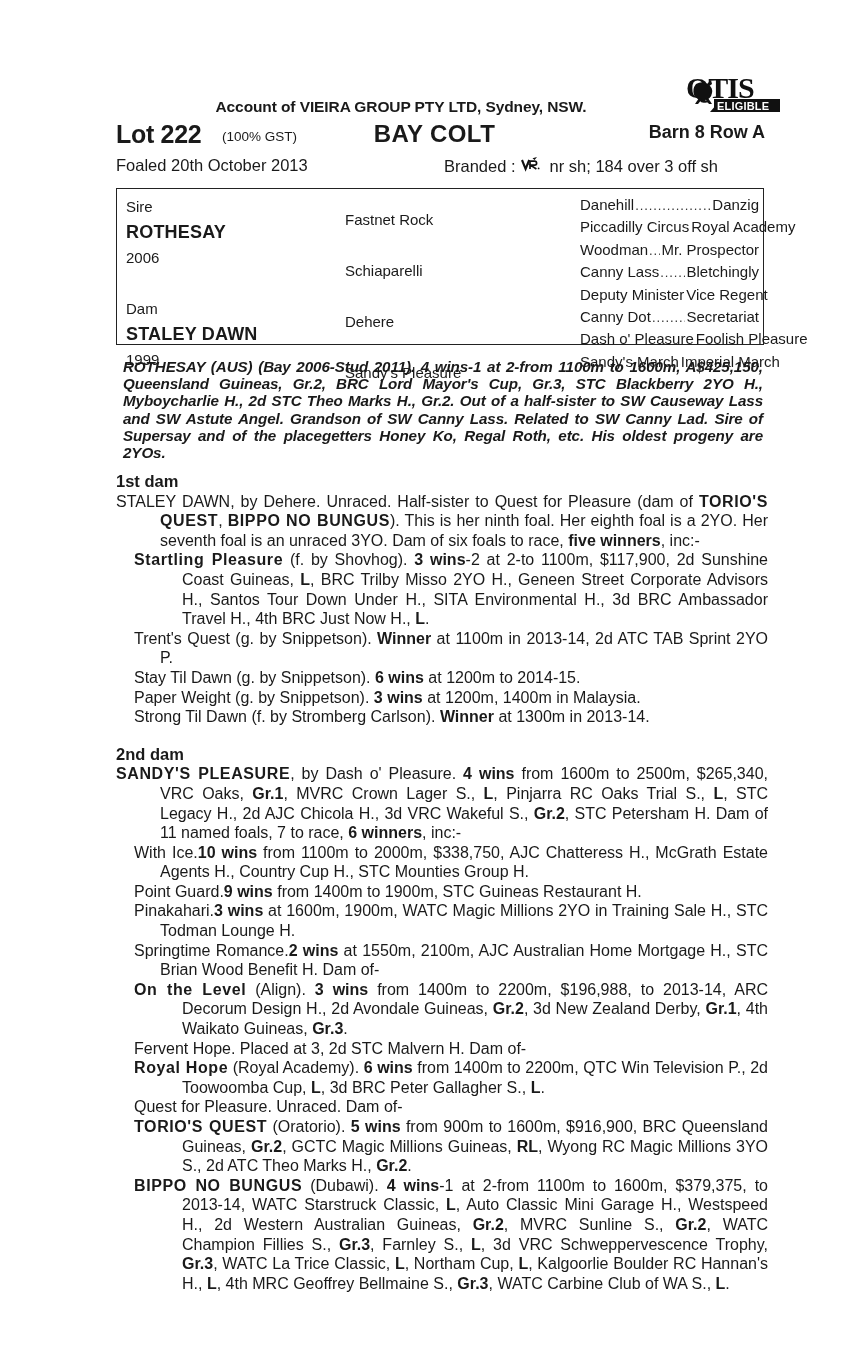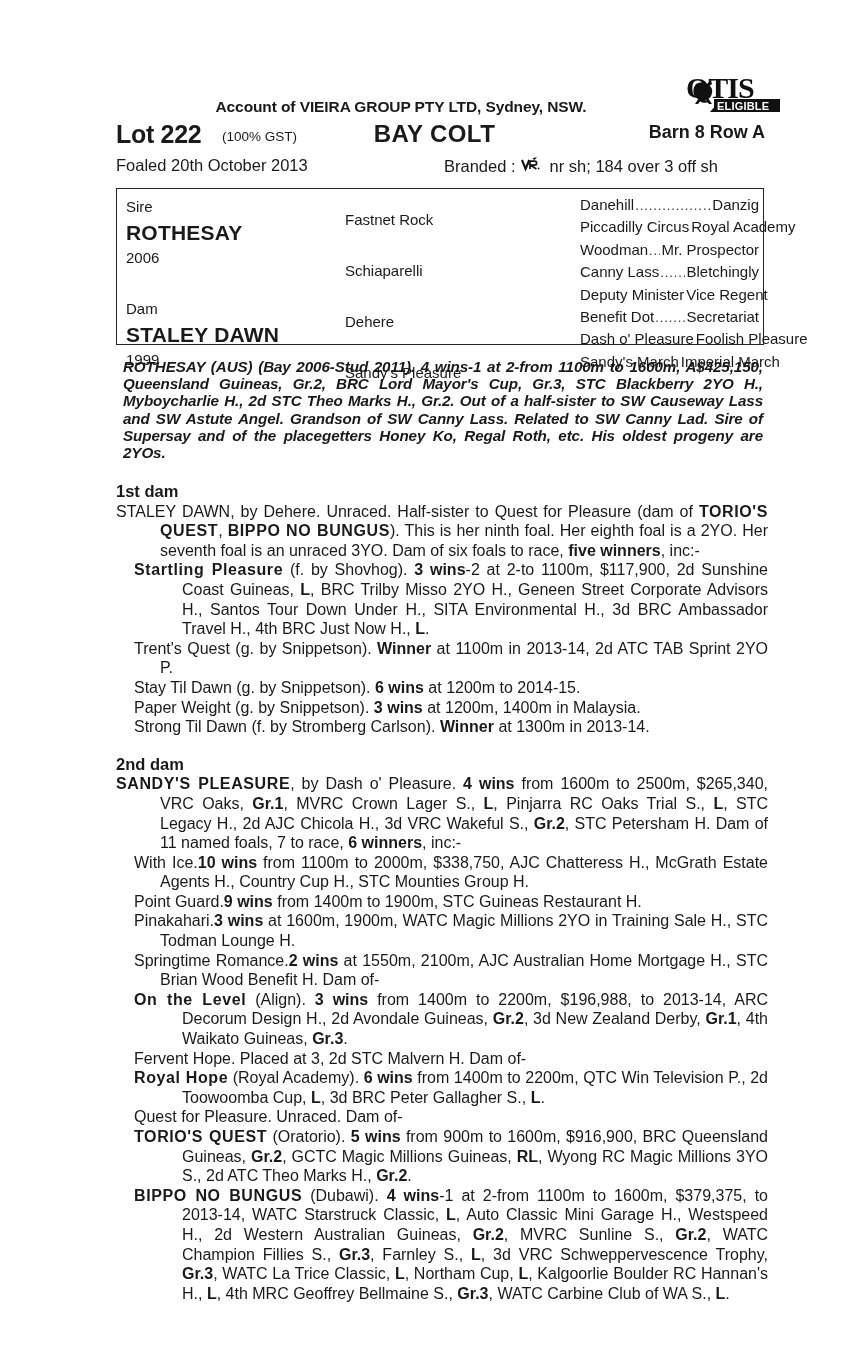--- a/index.html
+++ b/index.html
@@ -138,21 +138,21 @@
     font-size: 15px;
   }
   .col-right {
     position: absolute;
     left: 463px;
     right: 4px;
     top: 5px;
     font-size: 15px;
   }
   .pl { height: 25.5px; line-height: 25.5px; white-space: nowrap; }
-  .pl.b { font-weight: bold; font-size: 21px; letter-spacing: 0.2px; }
+  .pl.b { font-weight: bold; font-size: 18px; letter-spacing: 0.2px; }
   .pl.sp { height: 25.5px; }
   .col-mid .pl { height: 51px; line-height: 51px; }
   .gp {
     display: flex;
     align-items: baseline;
     height: 22.4px;
     line-height: 22.4px;
     white-space: nowrap;
     font-size: 15px;
   }
@@ -186,21 +186,21 @@
     position: absolute;
     left: 116px;
     top: 466px;
     width: 652px;
     font-size: 16px;
     line-height: 19.6px;
   }
   .dam-head {
     font-weight: bold;
     font-size: 16.5px;
-    margin-top: 16px;
+    margin-top: 6px;
     margin-bottom: 0;
   }
   .dam-head.second { margin-top: 18px; }
   .entry {
     text-align: justify;
     text-indent: 0;
     margin: 0;
   }
   .lvl1 { padding-left: 44px; text-indent: -26px; }
   .lvl2 { padding-left: 66px; text-indent: -48px; }
@@ -289,21 +289,21 @@
           <span class="nm">Canny Lass</span>
           <span class="lead">.....................................................................</span>
           <span class="nm">Bletchingly</span>
         </div>
         <div class="gp">
           <span class="nm">Deputy Minister</span>
           <span class="lead">.....................................................................</span>
           <span class="nm">Vice Regent</span>
         </div>
         <div class="gp">
-          <span class="nm">Benefit Dot</span>
+          <span class="nm">Canny Dot</span>
           <span class="lead">.....................................................................</span>
           <span class="nm">Secretariat</span>
         </div>
         <div class="gp">
           <span class="nm">Dash o' Pleasure</span>
           <span class="lead">.....................................................................</span>
           <span class="nm">Foolish Pleasure</span>
         </div>
         <div class="gp">
           <span class="nm">Sandy's March</span>

